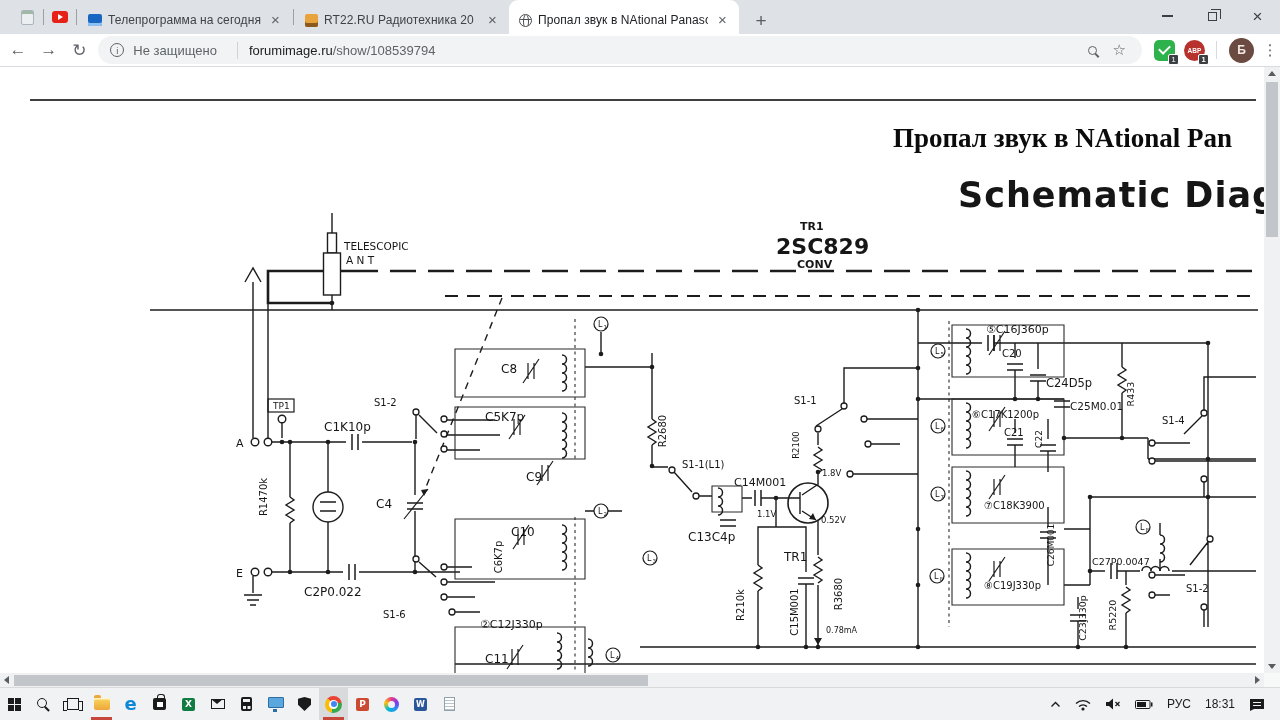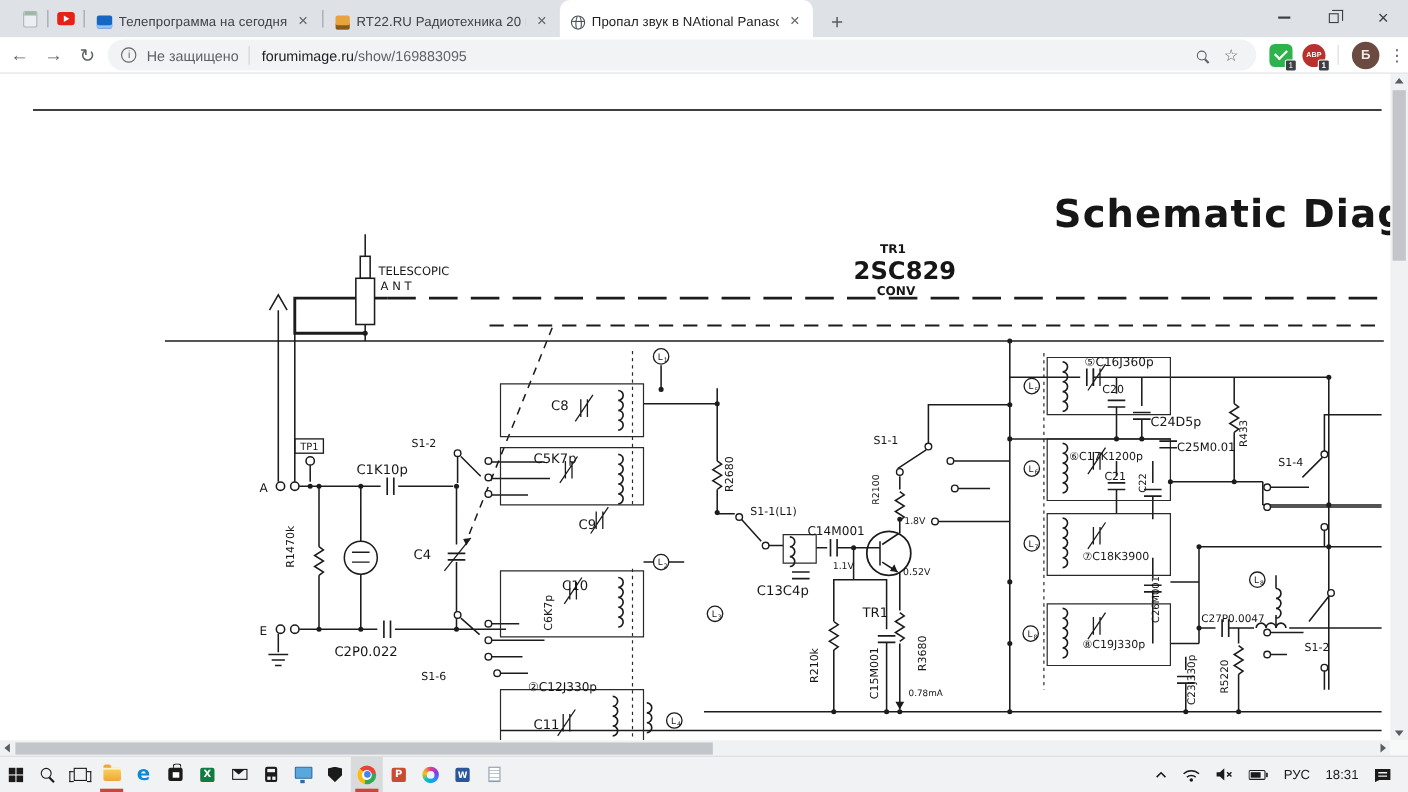--- a/index.html
+++ b/index.html
@@ -32,21 +32,21 @@
 .fi-radio{width:13px;height:13px;background:#e8a33d;border-radius:2px;box-shadow:inset 0 -4px 0 #8a5a1d}
 .fi-globe{width:13px;height:13px;border:1.4px solid #4a4f54;border-radius:50%;position:relative;overflow:hidden}
 .fi-globe::before{content:"";position:absolute;left:3.2px;top:-1px;width:4px;height:13px;border:1.2px solid #4a4f54;border-radius:50%}
 .fi-globe::after{content:"";position:absolute;left:-1px;top:4.6px;width:13px;height:1.2px;background:#4a4f54}
 
 
 .toolbar{position:absolute;top:34px;left:0;right:0;height:33px;background:#fff;border-bottom:1px solid #d7dade;display:flex;align-items:center}
 .navb{width:26px;height:26px;margin-left:5px;display:flex;align-items:center;justify-content:center;color:#5f6368;font-size:17px}
 .omni{width:1052px;height:28px;margin-left:6px;background:#f1f3f4;border-radius:14px;display:flex;align-items:center;padding:0 12px;font-size:13px;color:#5f6368}
 .info-i{width:14px;height:14px;border:1.2px solid #5f6368;border-radius:50%;font-size:9.5px;display:flex;align-items:center;justify-content:center;margin-right:9px;flex:0 0 auto}
-.sec{margin-right:9px}
+.sec{margin-right:20px}
 .odiv{width:1px;height:17px;background:#d0d3d6;margin-right:11px}
 .urlD{color:#202124}
 .urlP{color:#5f6368}
 .osp{flex:1}
 .mag{width:9px;height:9px;border:1.6px solid #5f6368;border-radius:50%;position:relative;margin-right:16px}
 .mag::after{content:"";position:absolute;width:1.8px;height:5px;background:#5f6368;left:7.5px;top:6.5px;transform:rotate(-45deg)}
 .star{font-size:15px;color:#5f6368;margin-right:4px}
 .extrow{display:flex;align-items:center;margin-left:12px}
 .ext{width:21px;height:21px;position:relative;margin-right:9px}
 .ext-ag{background:#2eb24c;border-radius:5px}
@@ -159,21 +159,21 @@
 
 <div class="toolbar">
   <div class="navb">←</div>
   <div class="navb">→</div>
   <div class="navb">↻</div>
   <div class="omni">
     <span class="info-i">i</span>
     <span class="sec">Не защищено</span>
     <span class="odiv"></span>
     <span class="urlD">forumimage.ru</span>
-    <span class="urlP">/show/169883095</span>
+    <span class="urlP">/show/108539794</span>
     <span class="osp"></span>
     <span class="mag"></span>
     <span class="star">☆</span>
   </div>
   <div class="extrow">
     <div class="ext ext-ag">
       <span class="badge">1</span>
     </div>
     <div class="ext ext-abp">
       <span>ABP</span>
@@ -441,20 +441,21 @@
         <text x="984" y="442" font-size="10">⑦C18K3900</text>
         <text x="1054" y="478" font-size="9" text-anchor="middle" transform="rotate(-90 1054 478)">C26M001</text>
         <text x="984" y="522" font-size="10">⑧C19J330p</text>
         <text x="1092" y="498" font-size="9.5">C27P0.0047</text>
         <text x="1086" y="551" font-size="9.5" text-anchor="middle" transform="rotate(-90 1086 551)">C23J330p</text>
         <text x="1116" y="548" font-size="9.5" text-anchor="middle" transform="rotate(-90 1116 548)">R5220</text>
         <text x="1162" y="357" font-size="10">S1-4</text>
         <text x="1186" y="525" font-size="10">S1-2</text>
       </g>
   </svg>
+  <div class="pg-title">Пропал звук в NAtional Pan</div>
   <div class="pg-sub">Schematic Diagra</div>
 </div>
 
 <div class="vsb">
   <div class="varr-u"></div>
   <div class="vthumb"></div>
   <div class="varr-d"></div>
 </div>
 <div class="hsb">
   <div class="harr-l"></div>

